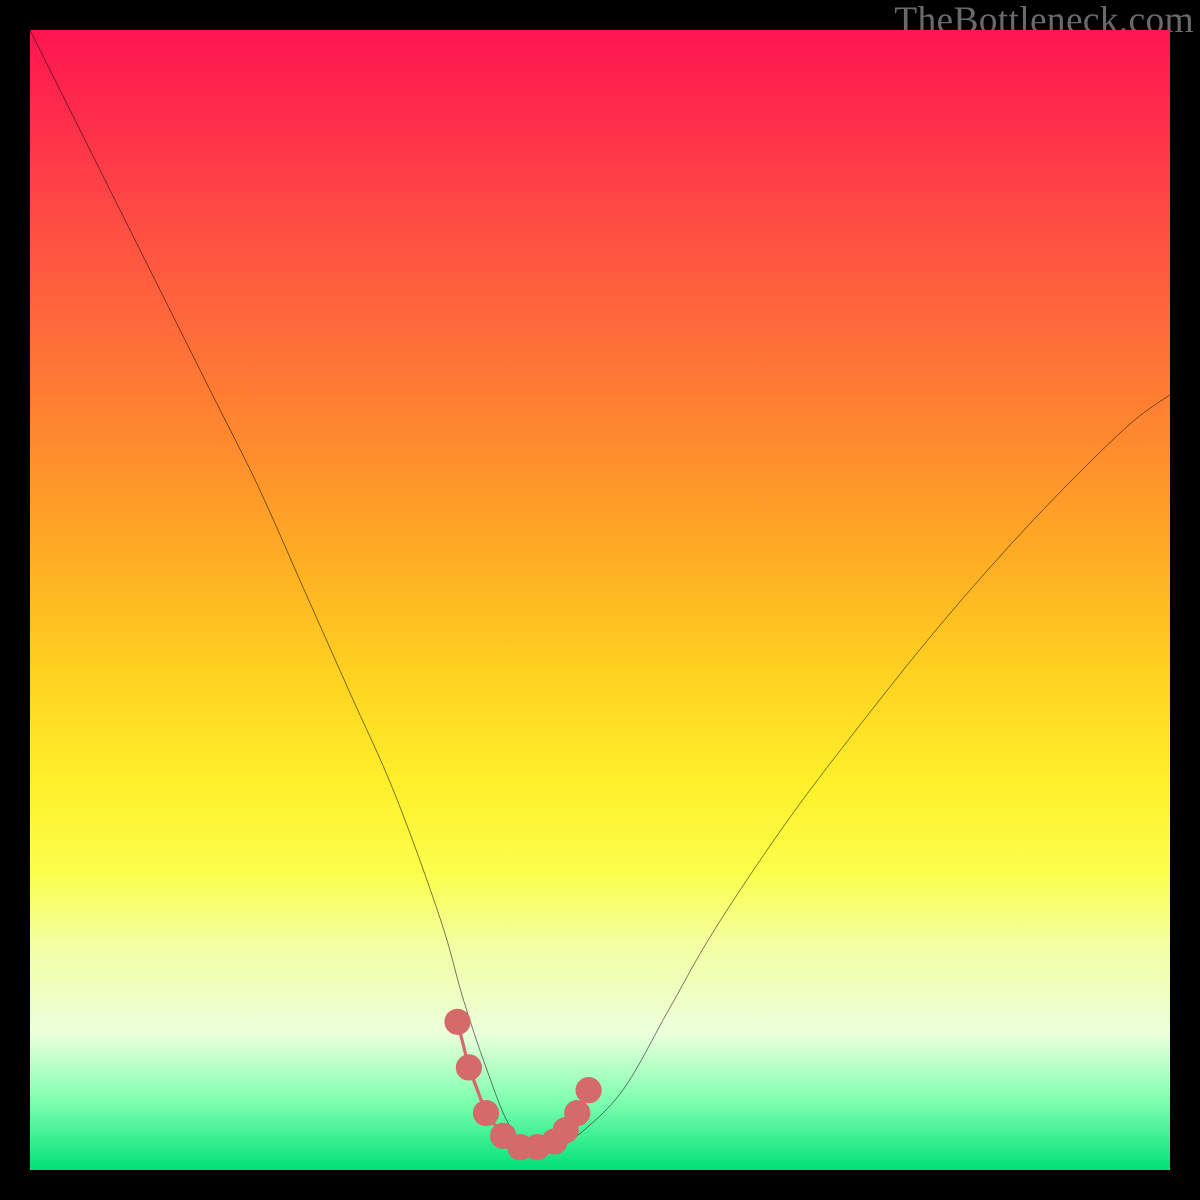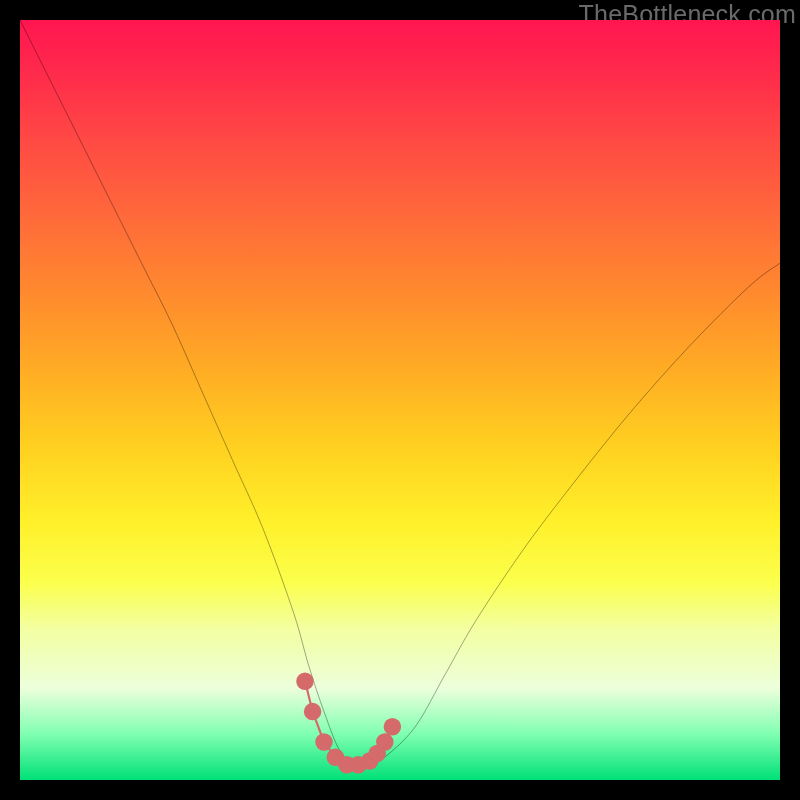--- a/index.html
+++ b/index.html
@@ -9,20 +9,21 @@
     height: 800px;
     background: #000;
     overflow: hidden;
     font-family: Arial, Helvetica, sans-serif;
   }
   .frame {
     position: relative;
     width: 800px;
     height: 800px;
     background: #000;
+    font-family: Liberation Serif, serif;
   }
   .plot-area {
     position: absolute;
     left: 20px;
     top: 20px;
     width: 760px;
     height: 760px;
     
     background: linear-gradient(to bottom,
       #ff1550 0%,

